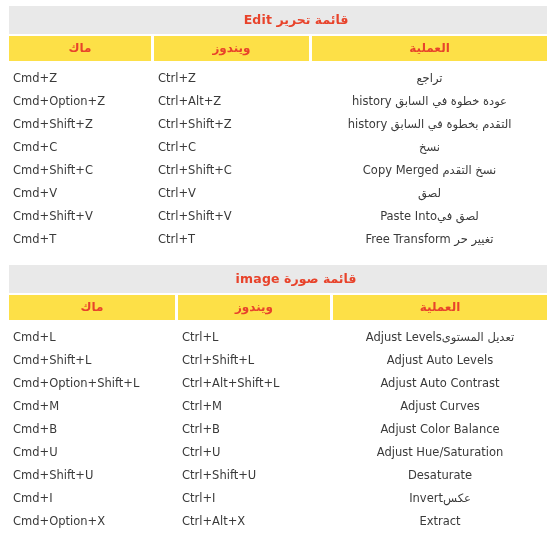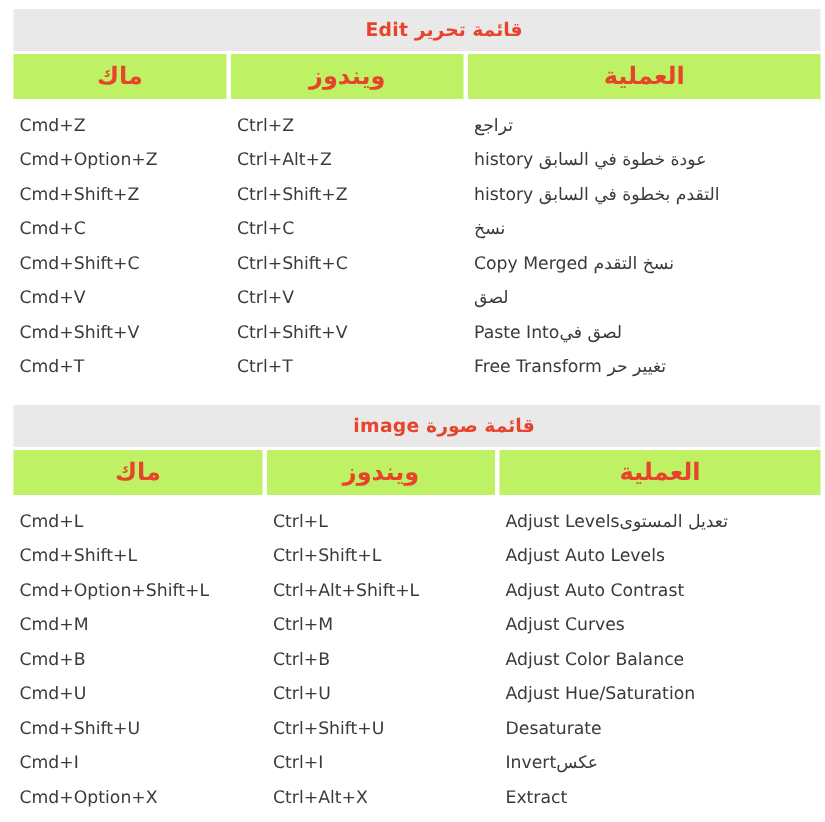--- a/index.html
+++ b/index.html
@@ -38,41 +38,42 @@
     background: #e9e9e9;
     color: #e8432b;
     font-weight: bold;
     font-size: 12.5px;
     text-align: center;
     padding: 6px 4px 7px 4px;
     direction: rtl;
     letter-spacing: 0.2px;
   }
   .head-cell {
-    background: #bef264;
+    background: #fde047;
     color: #e8432b;
     font-weight: bold;
-    font-size: 16px;
+    font-size: 12px;
     text-align: center;
     padding: 5px 4px 6px 4px;
     direction: rtl;
   }
   .title-row td { border-bottom: 2px solid #ffffff; padding-left: 40px; }
   .head-row td  { border-bottom: 2px solid #ffffff; }
 
   .body-cell {
     background: #ffffff;
     color: #3a3a3a;
     font-size: 11.5px;
     text-align: left;
     padding: 4px 4px 5px 4px;
     white-space: nowrap;
   }
   .body-cell.op {
     direction: rtl;
+    text-align: center;
   }
   .spacer-row td { height: 4px; padding: 0; background: #ffffff; }
 </style>
 </head>
 <body>
 
 <div class="page">
 
   <table class="shortcut-table edit-table">
     <colgroup>

